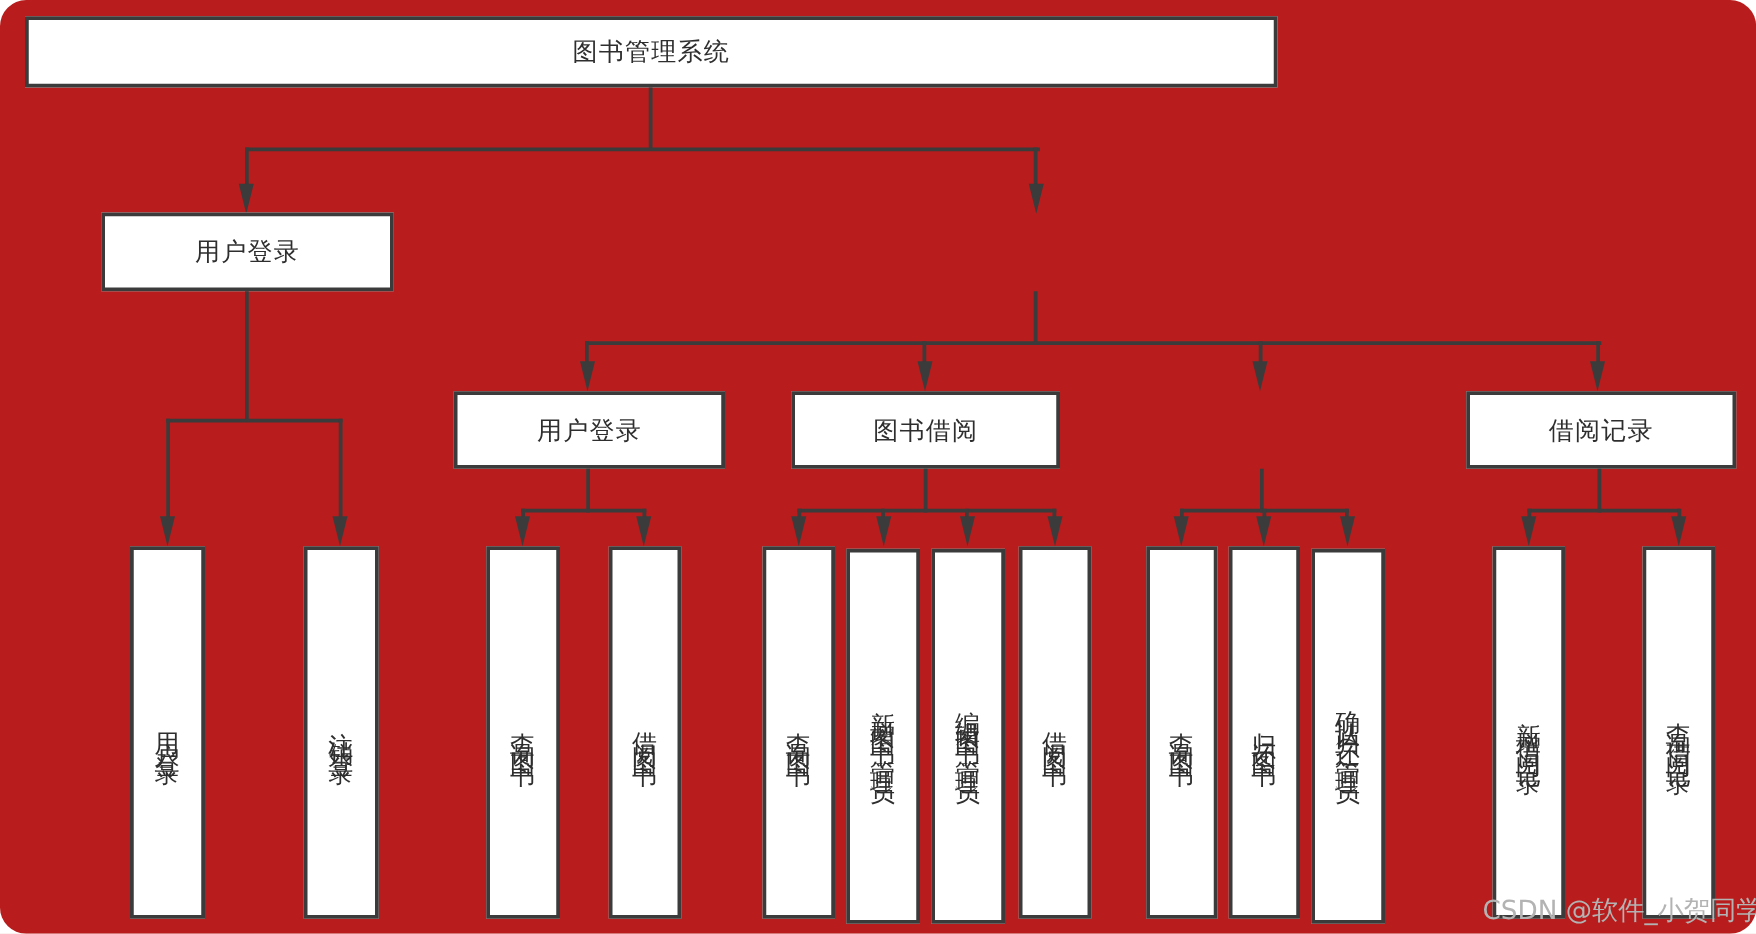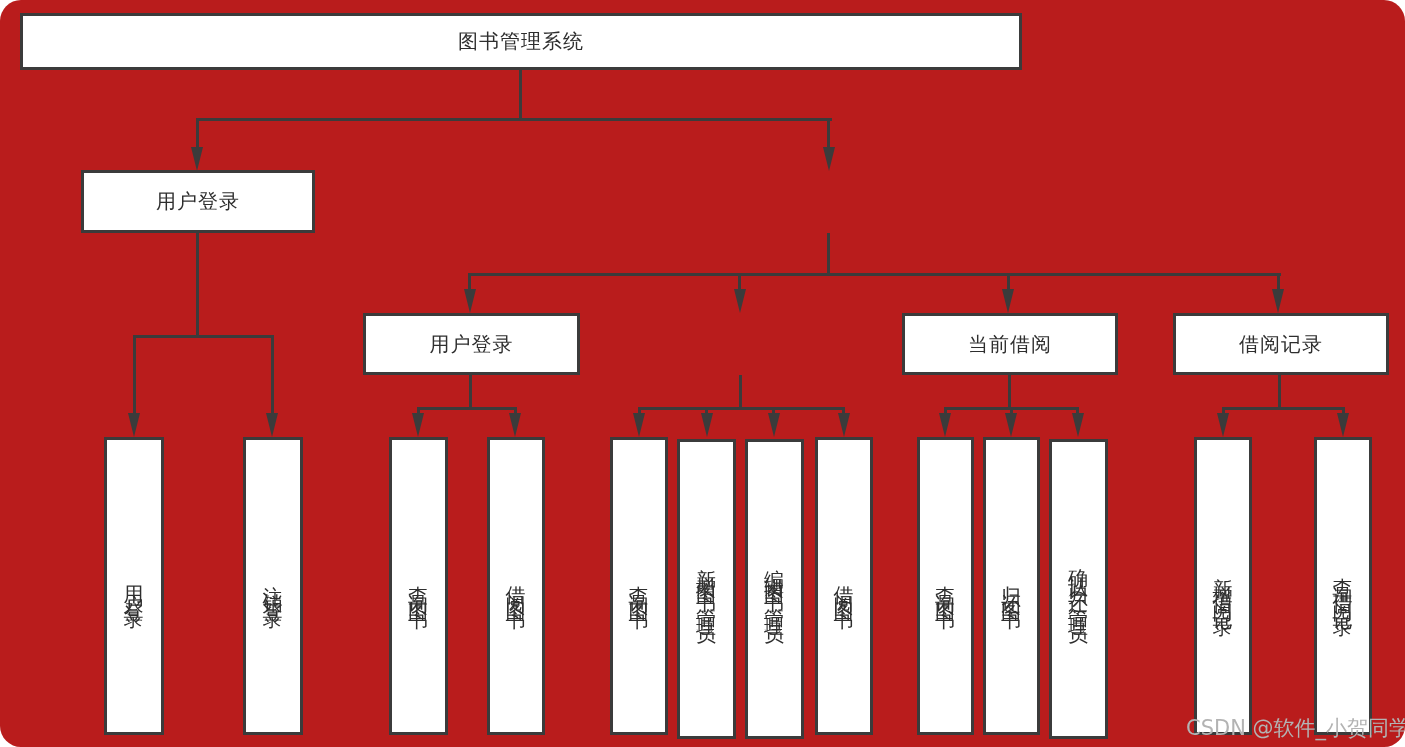--- a/index.html
+++ b/index.html
@@ -91,22 +91,22 @@
   <div class="line" style="left:738px;top:273px;width:3px;height:18px"></div>
   <div class="arrow" style="left:734px;top:289px"></div>
   <div class="line" style="left:1007px;top:273px;width:3px;height:18px"></div>
   <div class="arrow" style="left:1002px;top:289px"></div>
   <div class="line" style="left:1277px;top:273px;width:3px;height:18px"></div>
   <div class="arrow" style="left:1272px;top:289px"></div>
 
   <div class="box h" style="left:363px;top:313px;width:217px;height:62px">
     <span>用户登录</span>
   </div>
-  <div class="box h" style="left:902px;top:313px;width:216px;height:62px">
-    <span>当前借阅</span>
+  <div class="box h" style="left:633px;top:313px;width:215px;height:62px">
+    <span>图书借阅</span>
   </div>
   <div class="box h" style="left:1173px;top:313px;width:216px;height:62px">
     <span>借阅记录</span>
   </div>
 
   <div class="line" style="left:469px;top:375px;width:3px;height:35px"></div>
   <div class="line" style="left:417px;top:407px;width:100px;height:3px"></div>
   <div class="line" style="left:417px;top:407px;width:3px;height:10px"></div>
   <div class="arrow" style="left:412px;top:413px"></div>
   <div class="line" style="left:514px;top:407px;width:3px;height:10px"></div>

